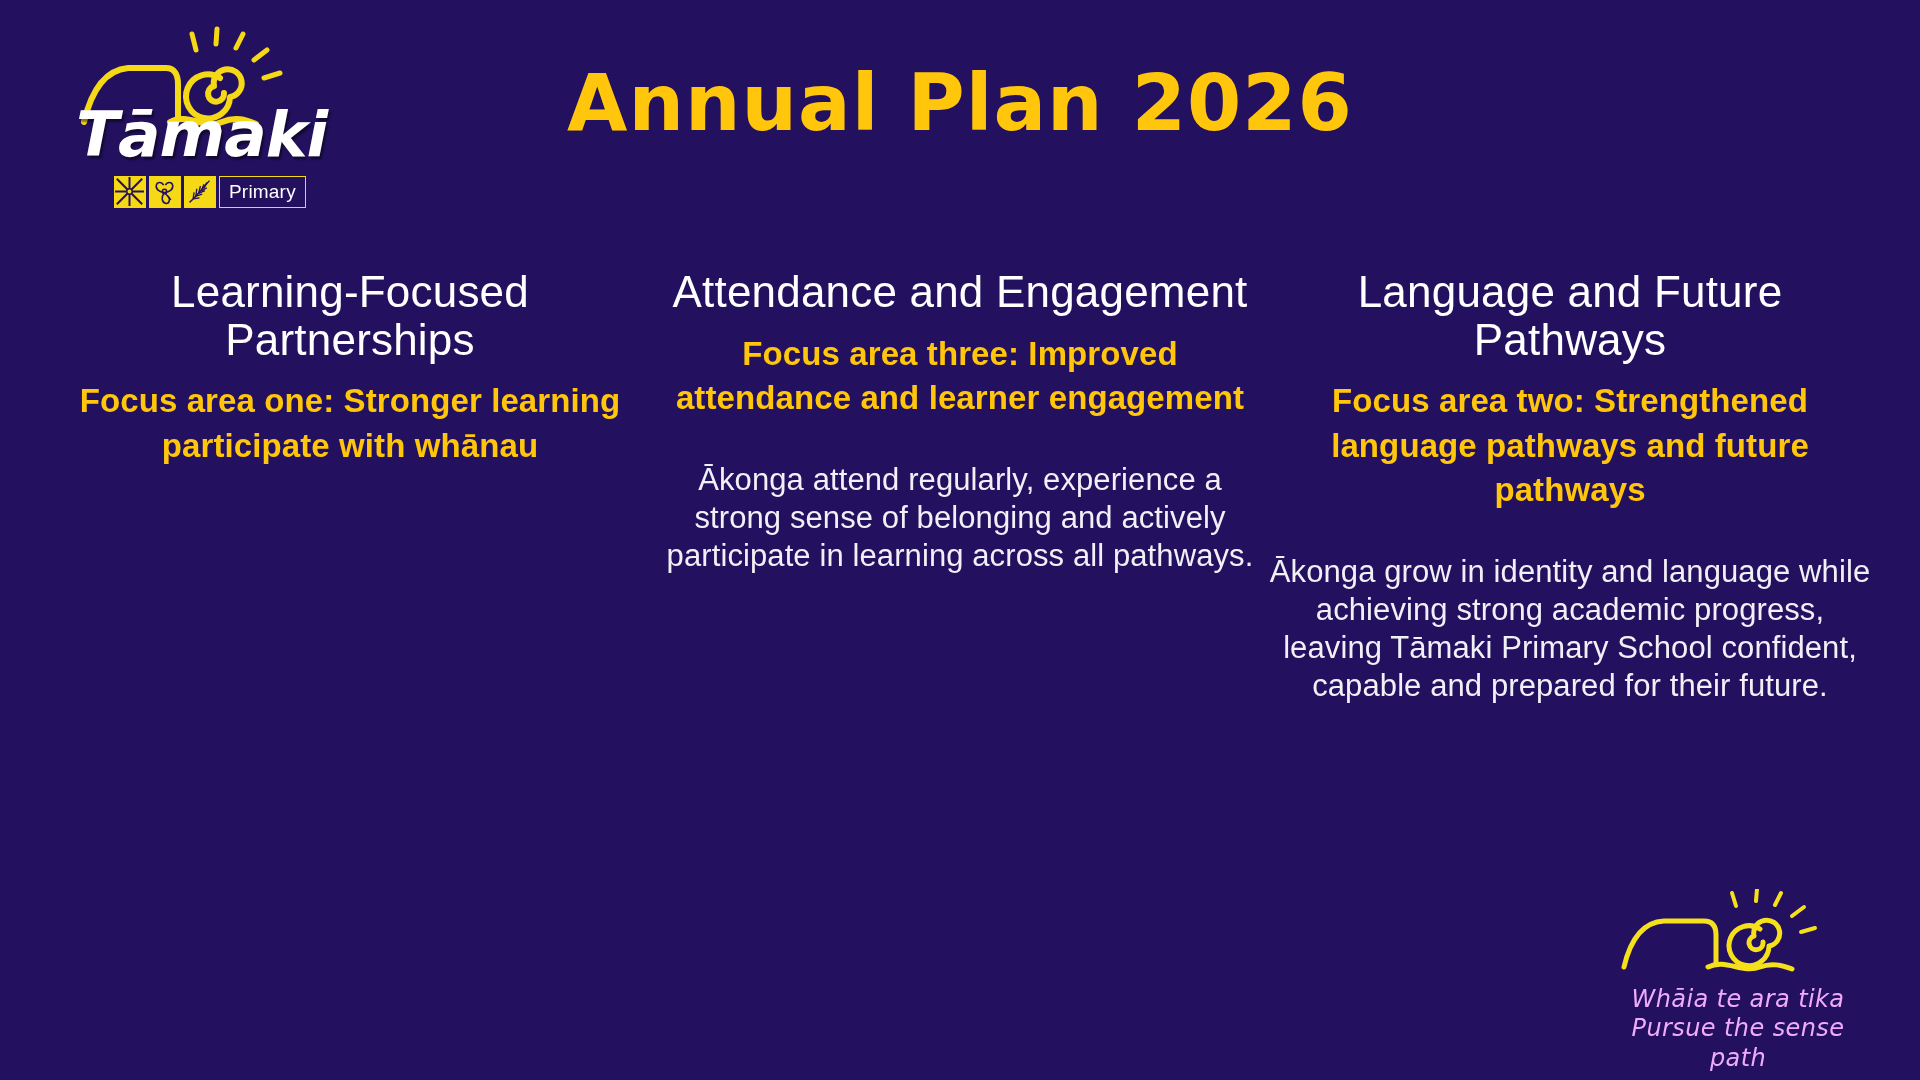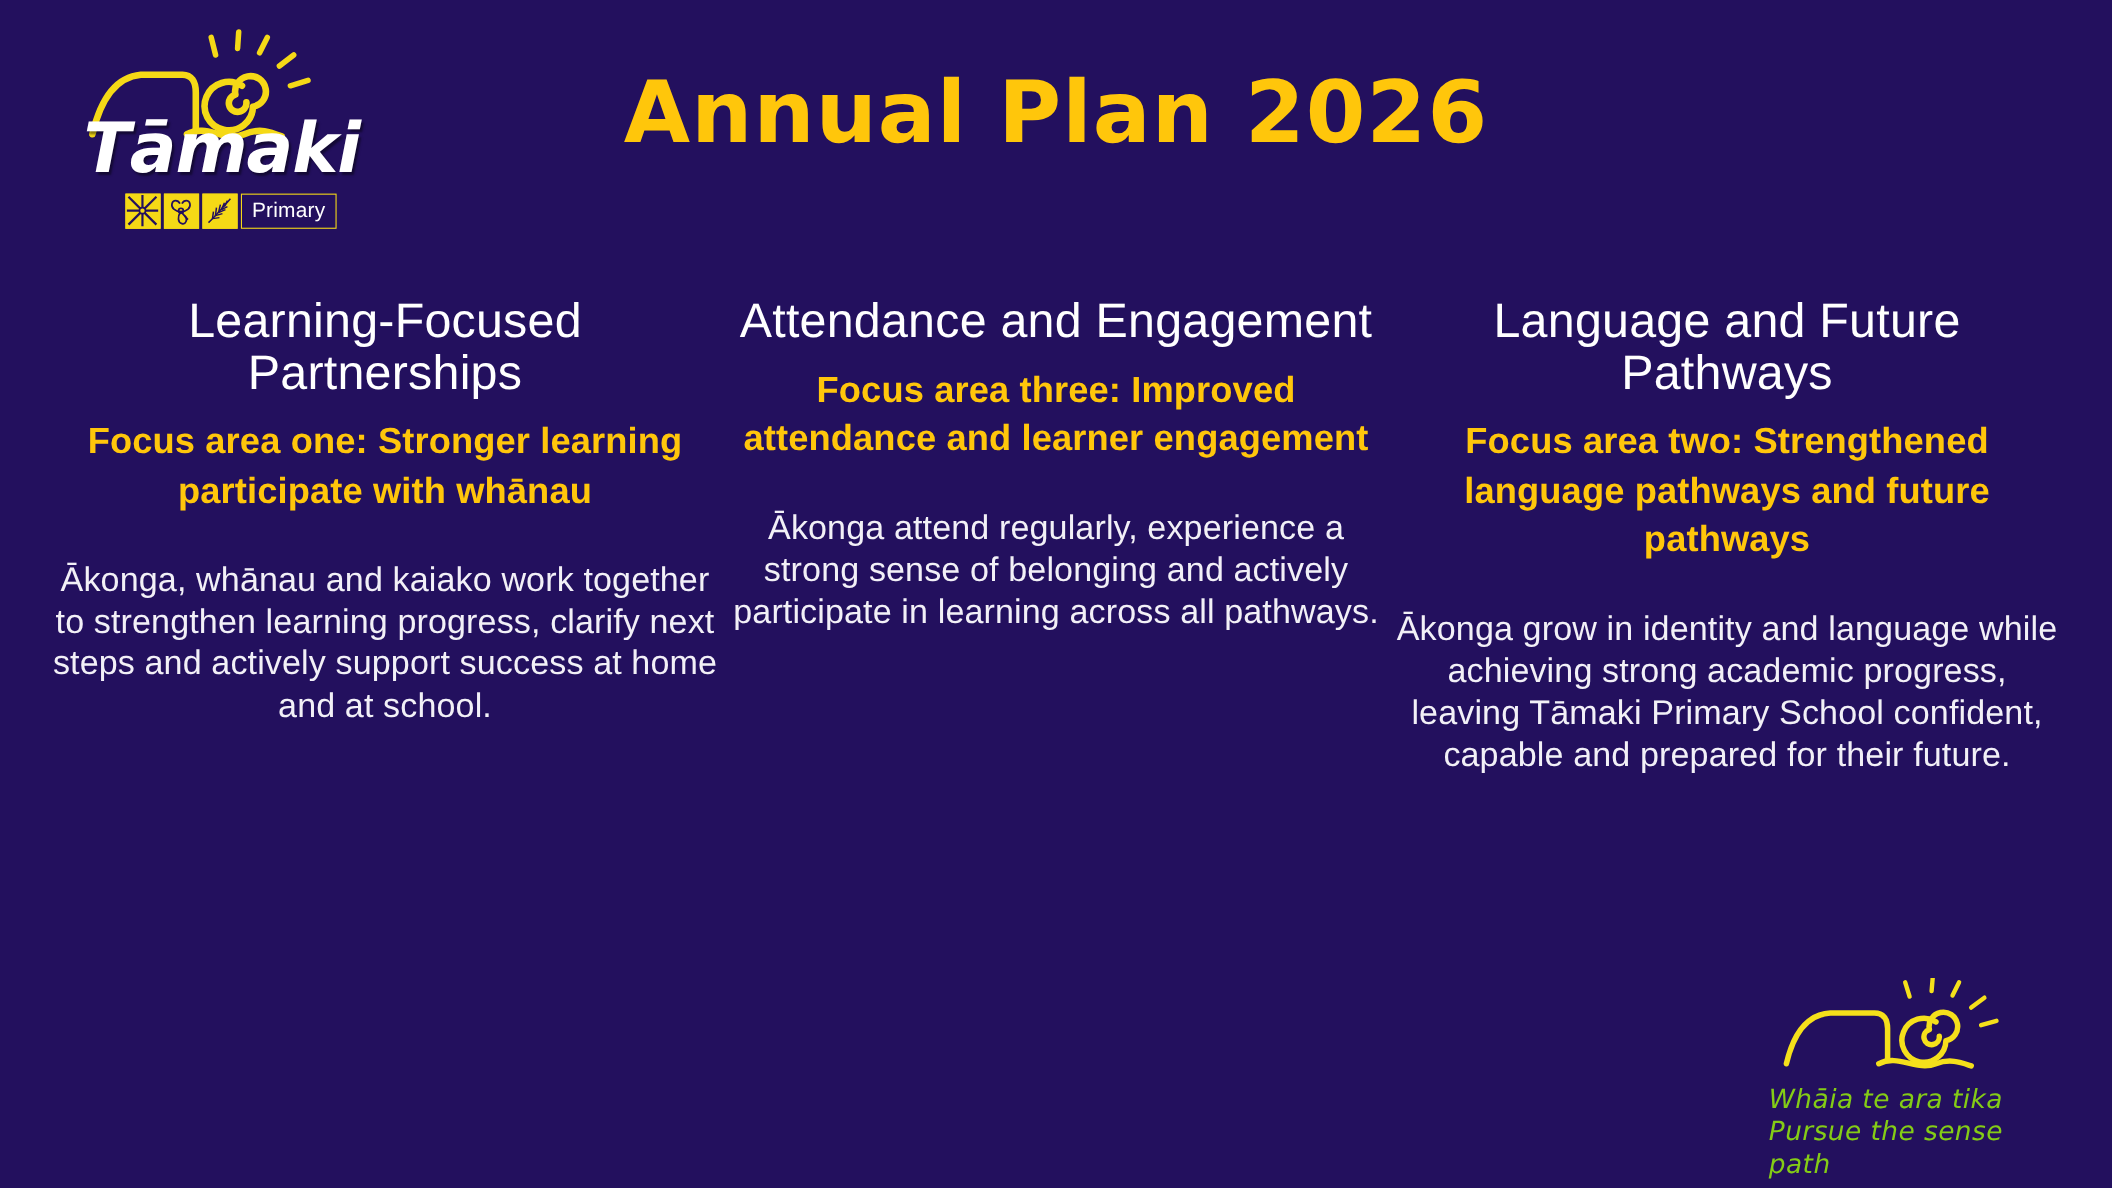--- a/index.html
+++ b/index.html
@@ -104,22 +104,22 @@
 
   
   .emblem {
     position:absolute;
     right:52px; bottom:16px;
     width:260px; height:175px;
   }
   .emblem-art { position:absolute; left:0; top:0; width:260px; height:110px; }
   .emblem-tagline {
     position:absolute; left:0; top:96px; width:260px;
-    text-align:left;
-    color:#84cc16;
+    text-align:center;
+    color:#f0abfc;
     font-family:"DejaVu Sans", sans-serif;
     font-style:italic;
     font-size:24px;
     line-height:1.22;
     letter-spacing:.4px;
   }
   .emblem-tagline span { display:block; }
 </style>
 </head>
 <body>
@@ -182,21 +182,20 @@
     </div>
   </div>
 
   <div class="deck-title">Annual  Plan 2026</div>
 
   <div class="columns">
 
     <div class="col">
       <div class="col-heading">Learning-Focused Partnerships</div>
       <div class="col-focus">Focus area one: Stronger learning participate with whānau</div>
-      <div class="col-body">Ākonga, whānau and kaiako work together to strengthen learning progress, clarify next steps and actively support success at home and at school.</div>
     </div>
 
     <div class="col">
       <div class="col-heading">Attendance and Engagement</div>
       <div class="col-focus">Focus area three: Improved attendance and learner engagement</div>
       <div class="col-body">Ākonga attend regularly, experience a strong sense of belonging and actively participate in learning across all pathways.</div>
     </div>
 
     <div class="col">
       <div class="col-heading">Language and Future Pathways</div>

